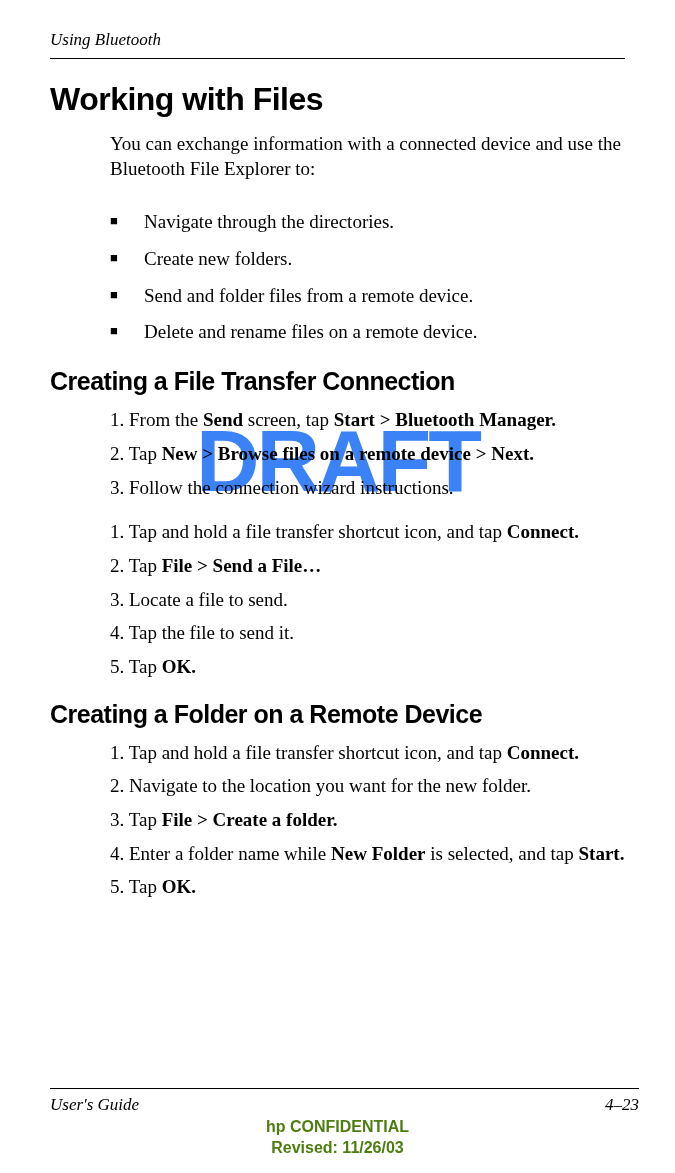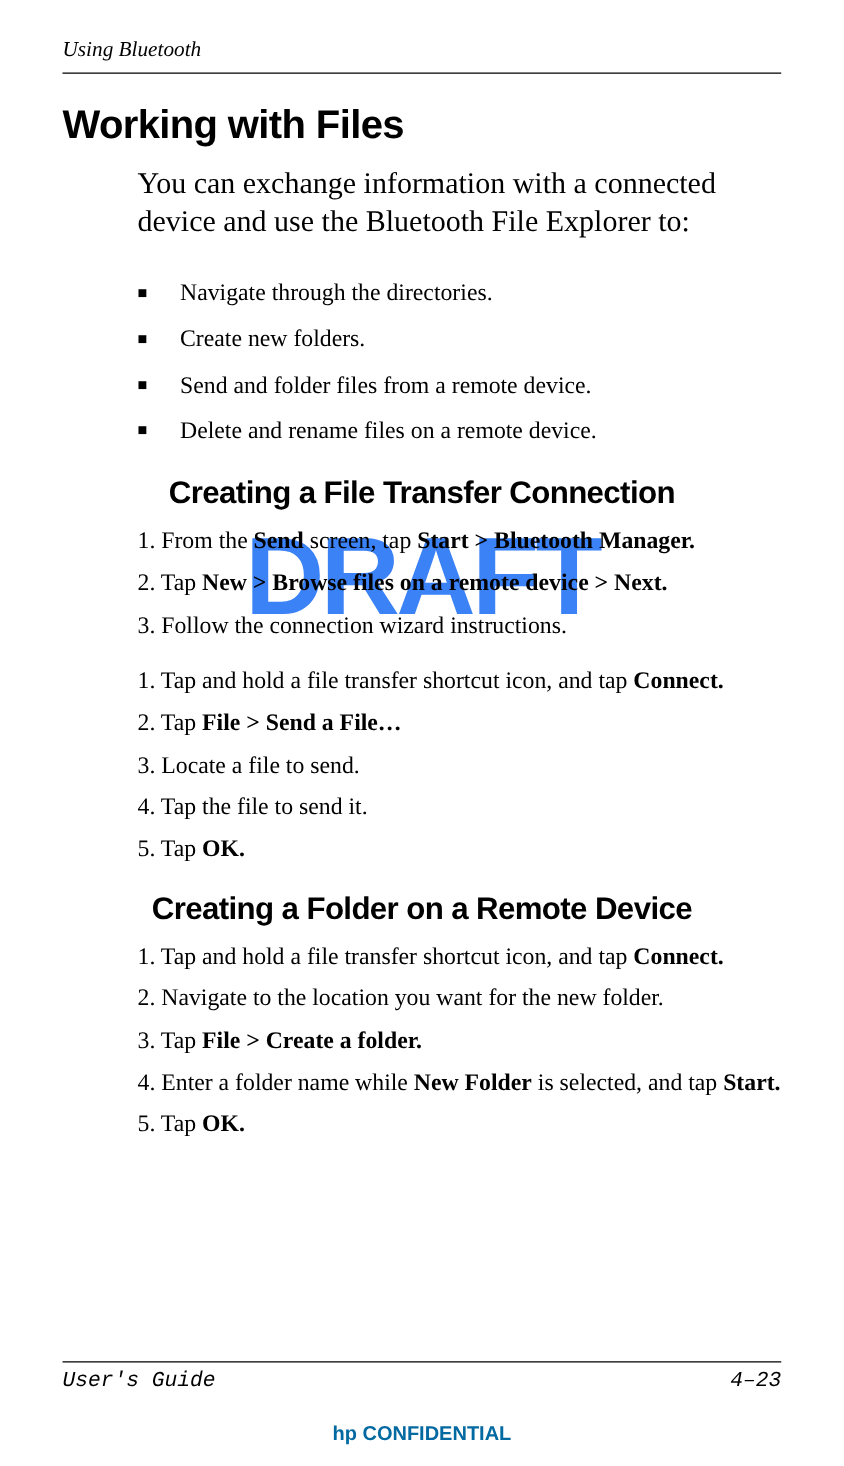--- a/index.html
+++ b/index.html
@@ -27,21 +27,21 @@
       margin-bottom: 22px;
     }
     .h1-title {
       font-family: 'Trebuchet MS', 'Arial', sans-serif;
       font-weight: bold;
       font-size: 32px;
       margin-bottom: 14px;
       letter-spacing: -0.5px;
     }
     .intro-para {
-      font-size: 24px;
+      font-size: 19px;
       margin-left: 60px;
       margin-bottom: 28px;
       line-height: 1.3;
     }
     .bullet-list {
       list-style: none;
       margin-left: 60px;
       margin-bottom: 22px;
       margin-top: 29px;
     }
@@ -59,21 +59,20 @@
       font-size: 13px;
       top: 3px;
     }
     .h2-title {
       font-family: 'Trebuchet MS', 'Arial', sans-serif;
       font-weight: bold;
       font-size: 25px;
       margin-bottom: 12px;
       margin-top: 8px;
       letter-spacing: -0.5px;
-      text-align: center;
     }
     .ordered-list {
       list-style: none;
       margin-left: 80px;
       margin-bottom: 20px;
     }
     .ordered-list li {
       font-size: 19px;
       margin-bottom: 9px;
       position: relative;
@@ -81,22 +80,21 @@
       line-height: 1.3;
       text-indent: -20px;
     }
     .bold {
       font-weight: bold;
     }
     .footer-section {
       position: absolute;
       bottom: 58px;
       left: 50px;
-      right: 50px;
-      font-family: Liberation Mono, monospace;
+      right: 36px;
     }
     .footer-rule {
       border: none;
       border-top: 1.5px solid #000;
       margin-bottom: 6px;
     }
     .footer-row {
       display: flex;
       justify-content: space-between;
       font-style: italic;
@@ -104,21 +102,21 @@
     }
     .confidential-block {
       position: absolute;
       bottom: 14px;
       left: 0;
       right: 0;
       text-align: center;
       font-family: 'Trebuchet MS', 'Arial', sans-serif;
       font-weight: bold;
       font-size: 16px;
-      color: #0369a1;
+      color: #4d7c0f;
       line-height: 1.3;
     }
     .watermark {
       position: absolute;
       top: 410px;
       left: 50%;
       transform: translateX(-50%);
       font-family: 'Trebuchet MS', 'Arial', sans-serif;
       font-weight: bold;
       font-size: 88px;
@@ -182,13 +180,14 @@
 <div class="footer-section">
   <hr class="footer-rule">
   <div class="footer-row">
     <span>User's Guide</span>
     <span>4–23</span>
   </div>
 </div>
 
 <div class="confidential-block">
   <div>hp CONFIDENTIAL</div>
+  <div>Revised: 11/26/03</div>
 </div>
 
 </body></html>

